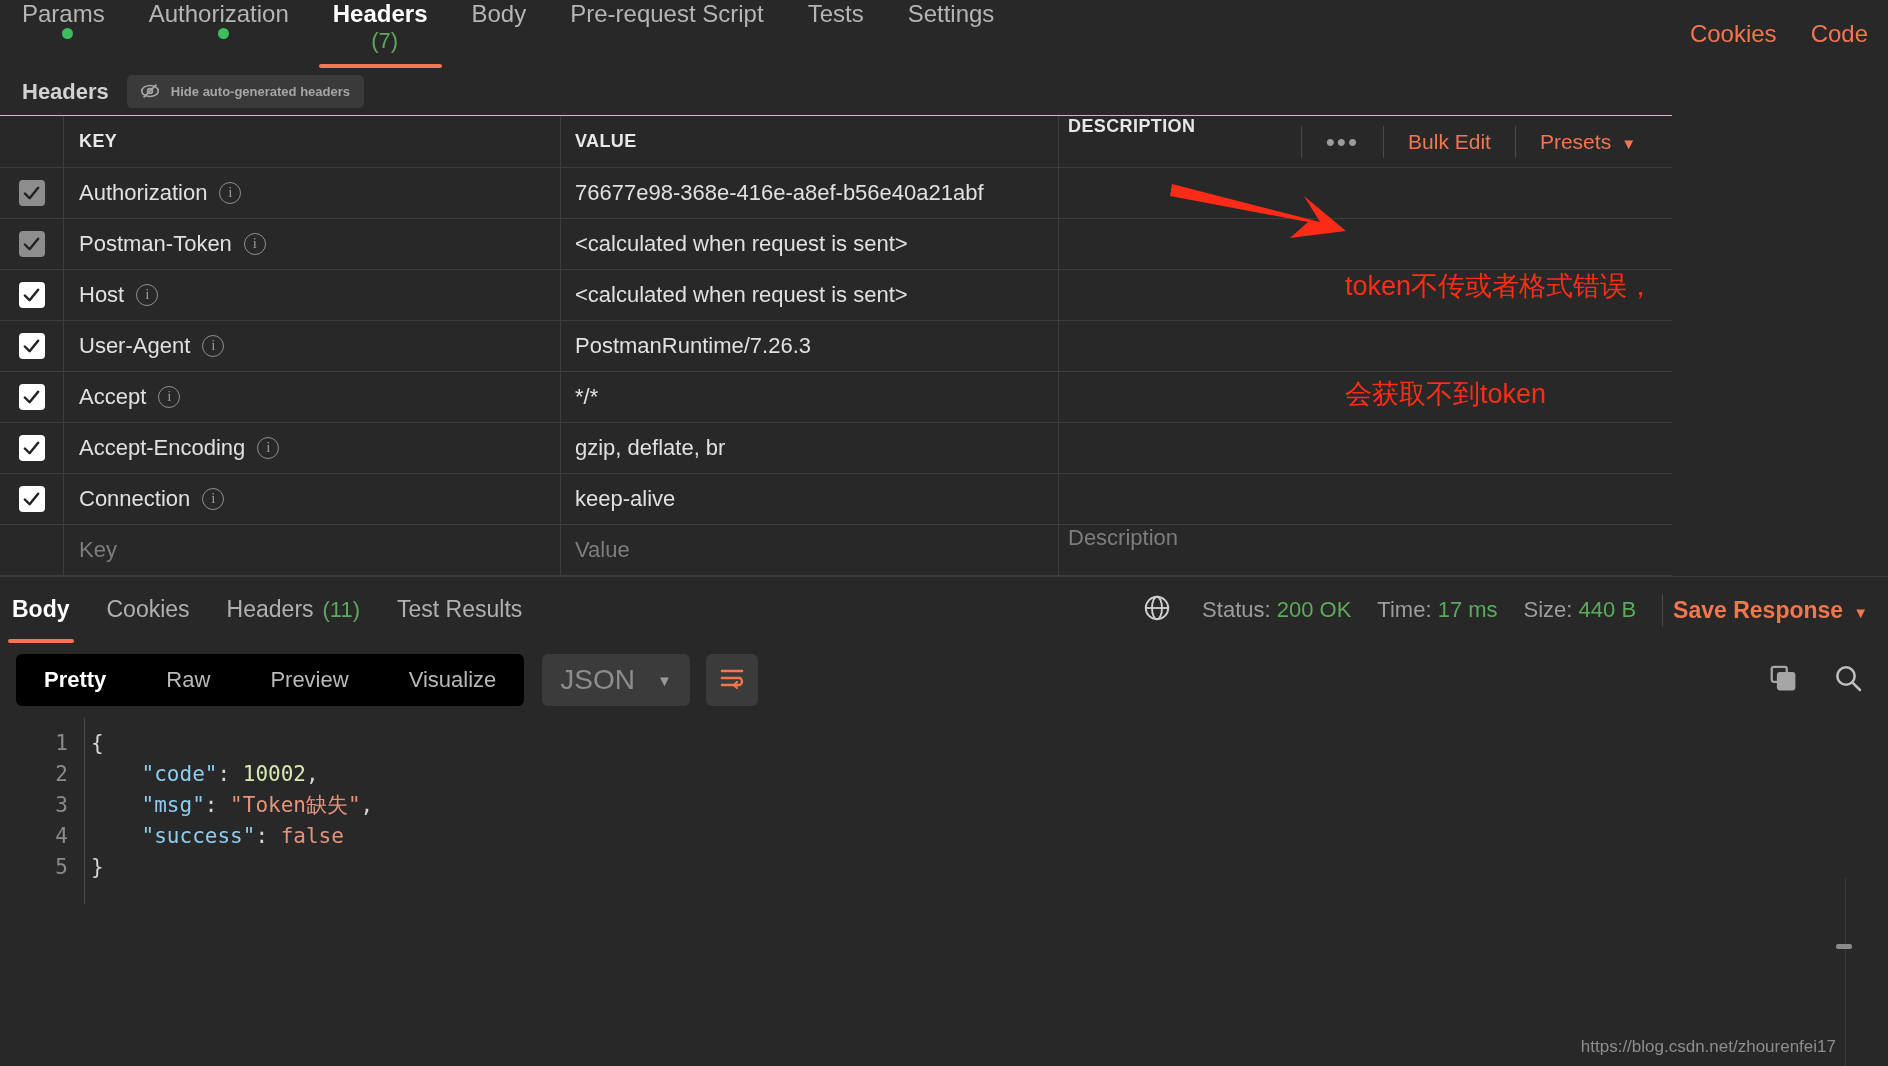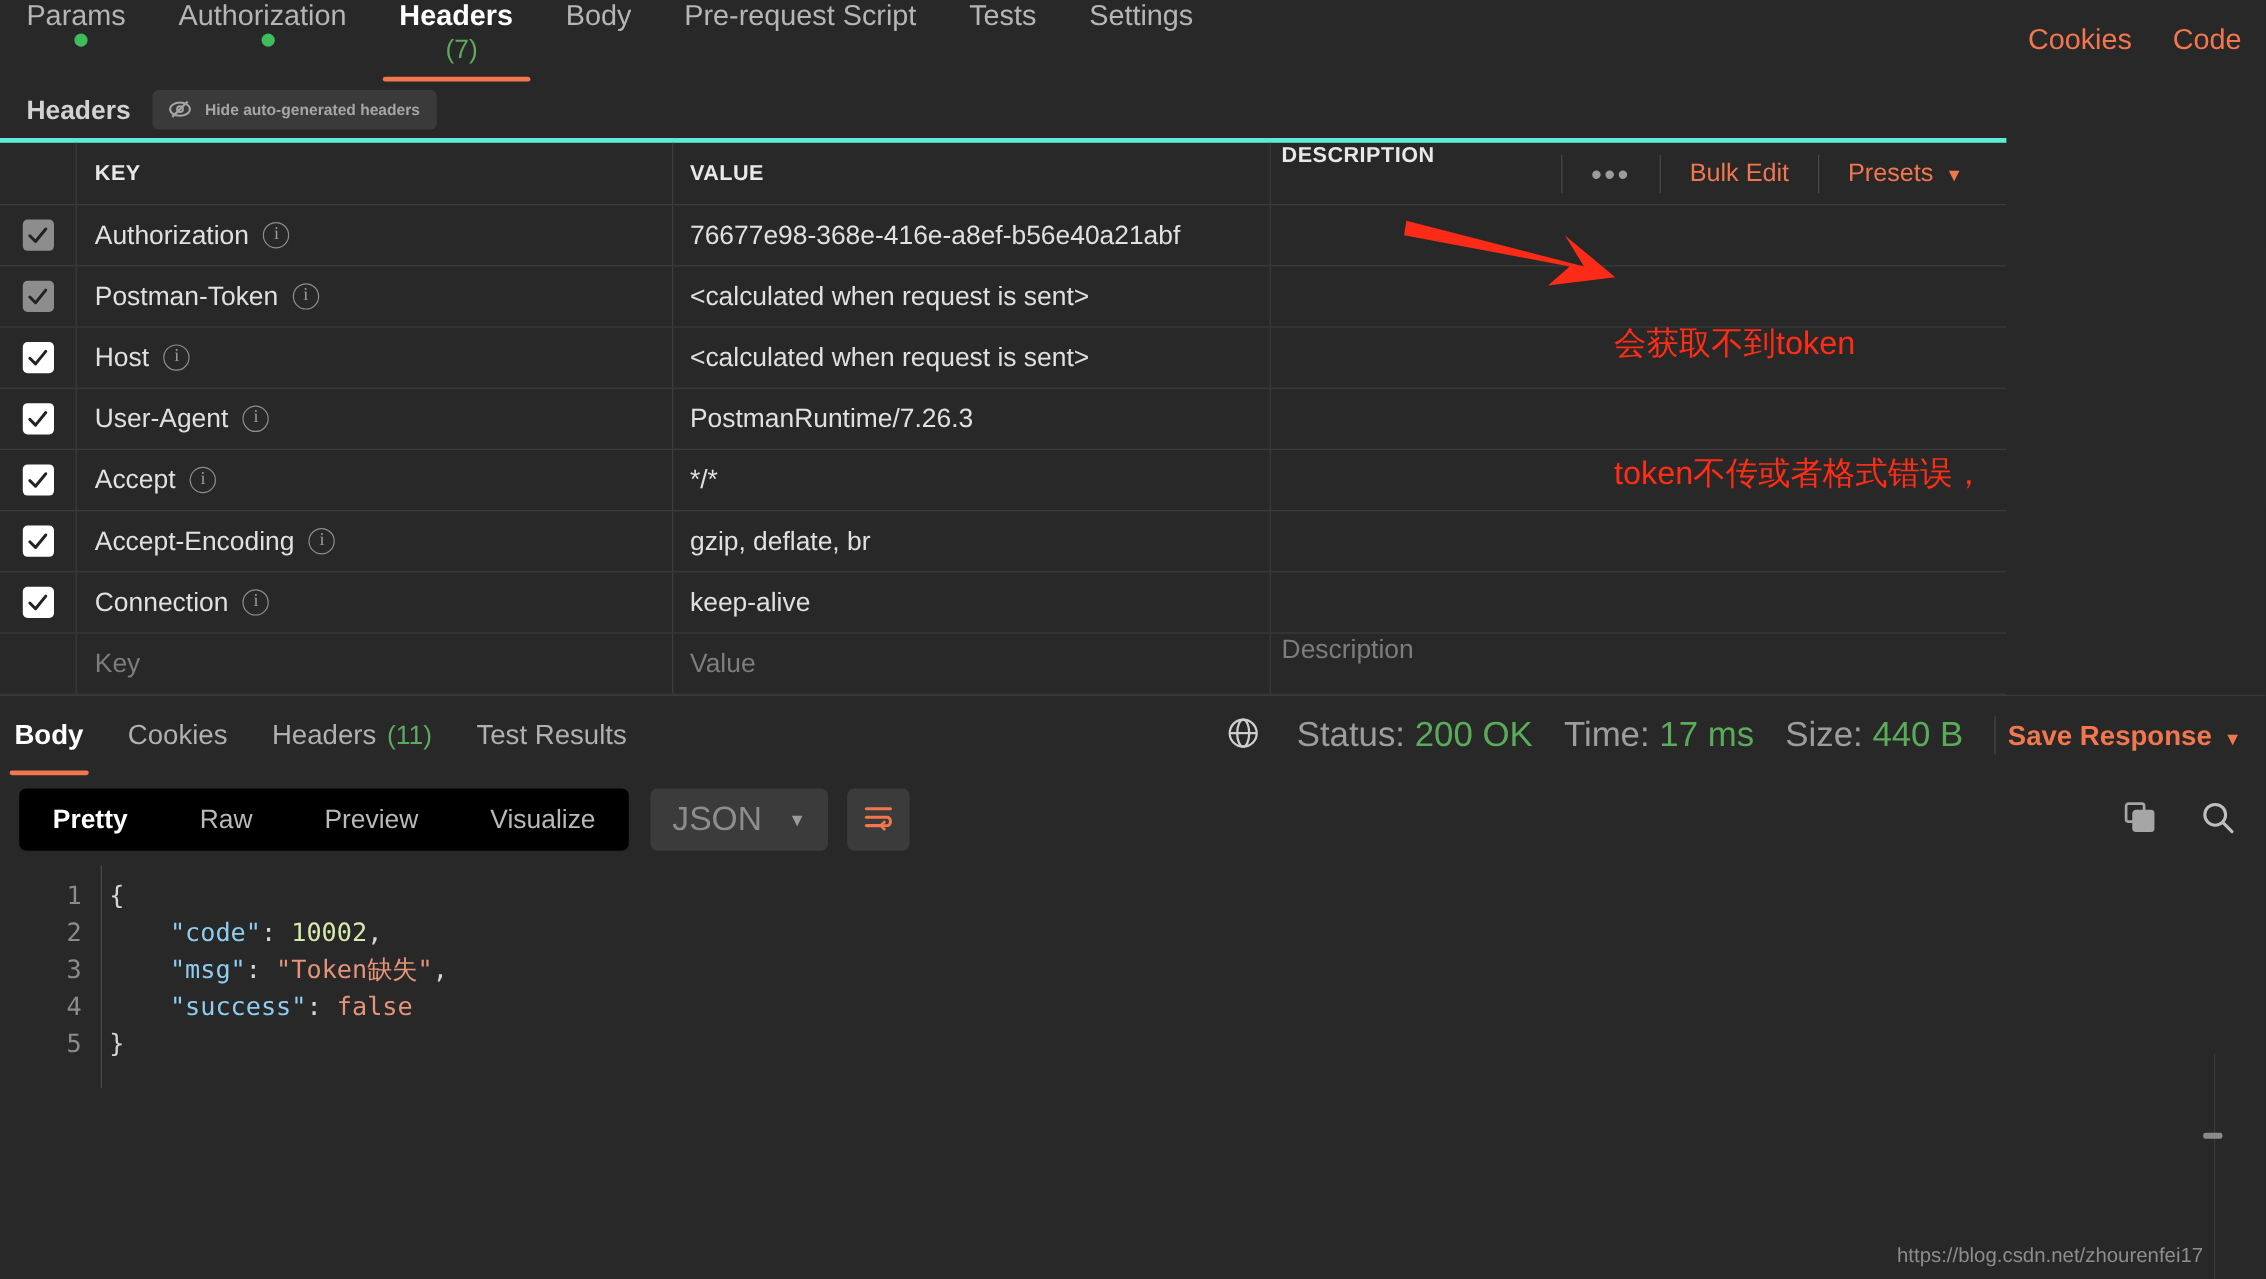--- a/index.html
+++ b/index.html
@@ -93,21 +93,21 @@
   .hide-gen .txt {
     font-size: 13px;
     font-weight: bold;
     color: #a6a6a6;
     margin-left: 10px;
     white-space: nowrap;
   }
   .eye-slash { width: 22px; height: 22px; display:block; }
 
   
-  .tbl { width: 1672px; border-top: 4px solid #5eead4; }
+  .tbl { width: 1672px; border-top: 1px solid #5eead4; }
   .trow {
     display: flex;
     height: 51px;
     border-bottom: 1px solid #3d3d3d;
     align-items: center;
   }
   .trow.head { height: 52px; border-bottom: 1px solid #3d3d3d; }
   .c-check {
     width: 64px; height: 100%;
     display: flex; align-items: center; justify-content: center;
@@ -217,21 +217,21 @@
   .resp-tab.active { color: #fff; font-weight: bold; }
   .resp-tab .underline {
     position: absolute; left: -4px; right: -4px; bottom: 0;
     height: 4px; background: #f2764e; border-radius: 2px;
   }
   .resp-meta {
     position: absolute;
     right: 20px; top: 0; height: 66px;
     display: flex; align-items: center;
   }
-  .resp-meta .mi { font-size: 29px; color: #9d9d9d; margin-left: 26px; white-space: nowrap; }
+  .resp-meta .mi { font-size: 22px; color: #9d9d9d; margin-left: 26px; white-space: nowrap; }
   .resp-meta .mv { color: #5aab5a; }
   .globe { width: 30px; height: 30px; margin-right: 4px; }
   .save-resp { color: #f2764e; font-size: 23px; font-weight: bold; cursor:pointer; white-space: nowrap;}
 
   
   .resp-toolbar {
     position: relative;
     height: 76px;
     display: flex; align-items: center;
     padding-left: 16px;
@@ -553,22 +553,22 @@
       <div class="c-desc">
         <span class="cell-txt ph">Description</span>
       </div>
     </div>
   </div>
 
   <svg class="arrow-svg" width="185" height="70">
     <polygon points="2,6 150,44 134,18 176,53 120,60 138,44 0,18" fill="#fb2b17"></polygon>
   </svg>
   <div class="annot">
+    <div>token不传或者格式错误，</div>
     <div>会获取不到token</div>
-    <div>token不传或者格式错误，</div>
   </div>
 
   <div class="resp-tabbar">
     <div id="resp-tabs-mount" style="display:flex;align-items:center;">
         <div class="resp-tab active">
           <span>Body</span>
           <span class="underline"></span>
         </div>
         <div class="resp-tab">
           <span>Cookies</span>

